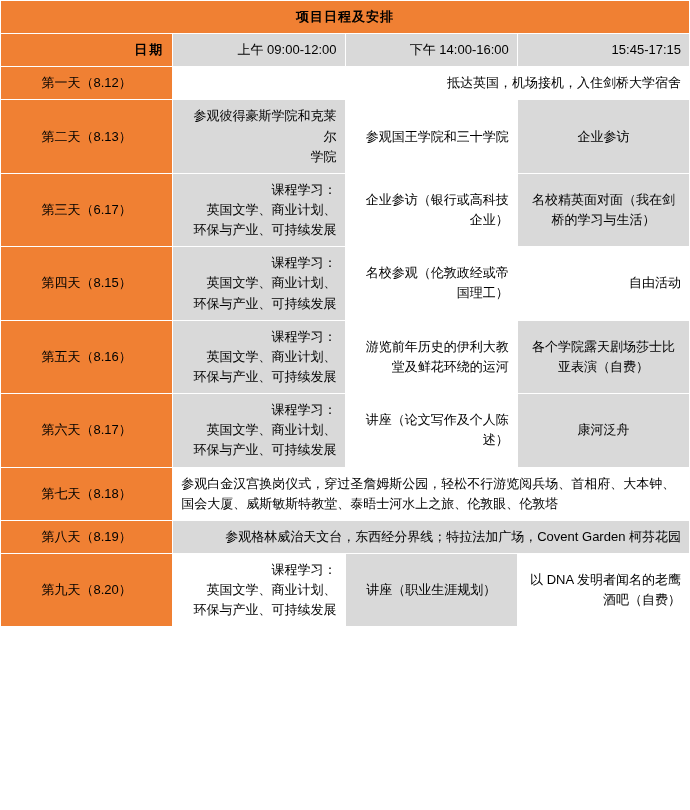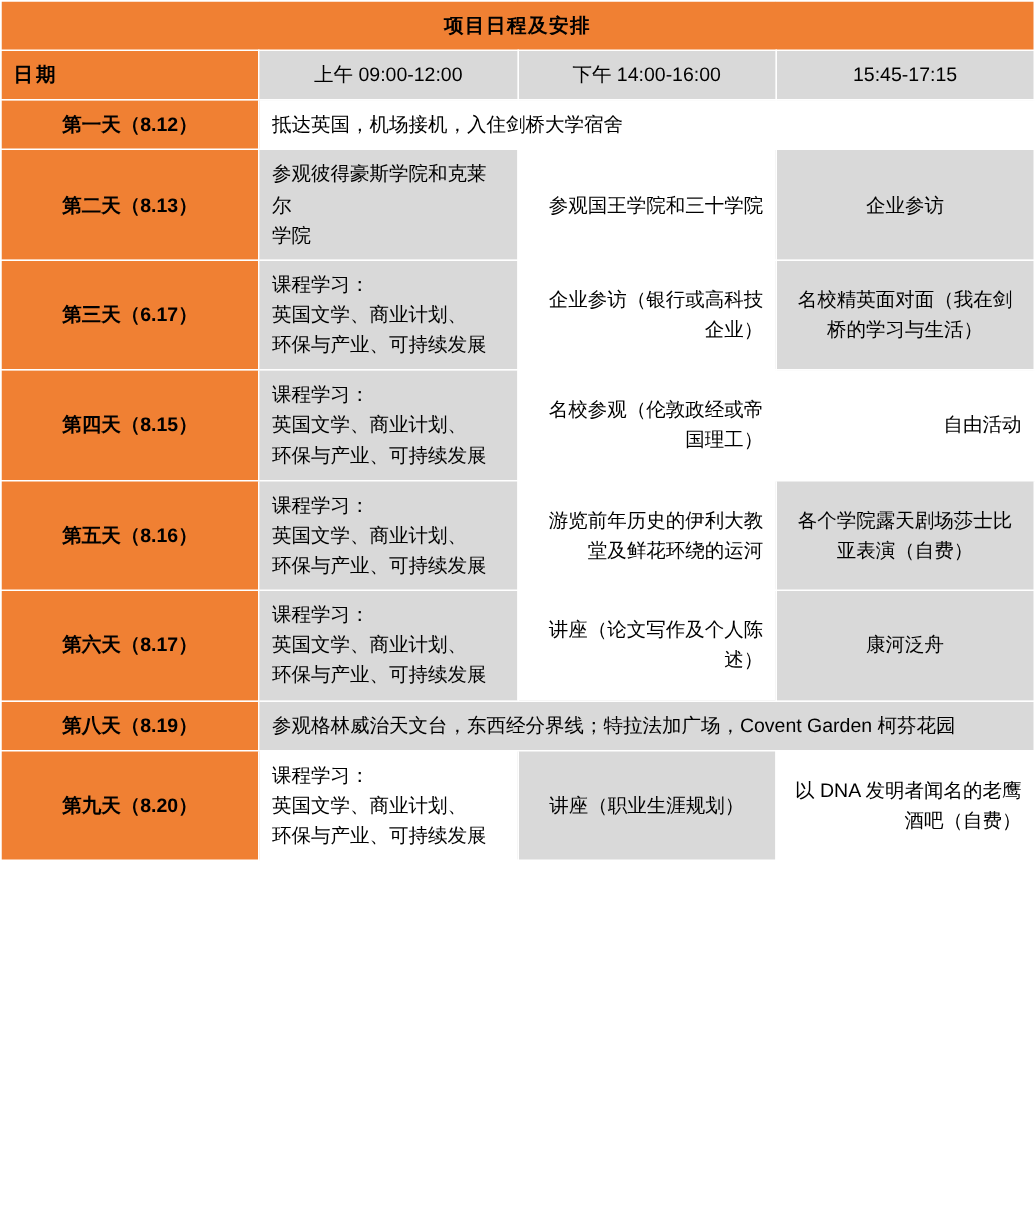--- a/index.html
+++ b/index.html
@@ -31,57 +31,57 @@
     color: #ffffff;
     text-align: center;
     font-size: 15px;
     font-weight: bold;
     padding: 9px 8px;
     letter-spacing: 1px;
   }
   .head-day {
     background: #f08033;
     color: #ffffff;
-    text-align: left;
+    text-align: right;
     font-weight: bold;
     font-size: 14px;
     letter-spacing: 2px;
   }
   .head-slot {
     background: #d9d9d9;
     color: #000000;
-    text-align: center;
+    text-align: right;
     font-size: 14px;
   }
   .day-cell {
     background: #f08033;
     color: #ffffff;
     text-align: center;
-    font-weight: bold;
+    font-weight: normal;
     font-size: 14px;
     width: 132px;
   }
   .cell-white {
     background: #ffffff;
     text-align: right;
   }
   .cell-gray {
     background: #d9d9d9;
     text-align: center;
   }
   .cell-left {
     text-align: left;
   }
   .course-cell {
-    text-align: left;
+    text-align: right;
     white-space: pre-line;
     margin-left: 16px;
   }
   .wide-text {
-    text-align: left;
+    text-align: right;
     white-space: pre-line;
   }
   .col-am { width: 187px; }
   .col-pm { width: 231px; margin-left: 45px; }
   .col-eve { width: 140px; }
 </style>
 </head>
 <body>
 
 <table class="schedule-table">
@@ -138,20 +138,24 @@
 
     <tr>
       <td class="day-cell">第六天（8.17）</td>
       <td class="cell-gray course-cell col-am">课程学习：
 英国文学、商业计划、
 环保与产业、可持续发展</td>
       <td class="cell-white col-pm">讲座（论文写作及个人陈述）</td>
       <td class="cell-gray col-eve">康河泛舟</td>
     </tr>
 
+    <tr>
+      <td class="day-cell">第七天（8.18）</td>
+      <td class="cell-white cell-left" colspan="3">参观白金汉宫换岗仪式，穿过圣詹姆斯公园，轻松不行游览阅兵场、首相府、大本钟、国会大厦、威斯敏斯特教堂、泰晤士河水上之旅、伦敦眼、伦敦塔</td>
+    </tr>
 
     <tr>
       <td class="day-cell">第八天（8.19）</td>
       <td class="cell-gray wide-text" colspan="3">参观格林威治天文台，东西经分界线；特拉法加广场，Covent Garden 柯芬花园</td>
     </tr>
 
     <tr>
       <td class="day-cell">第九天（8.20）</td>
       <td class="cell-white course-cell col-am">课程学习：
 英国文学、商业计划、

